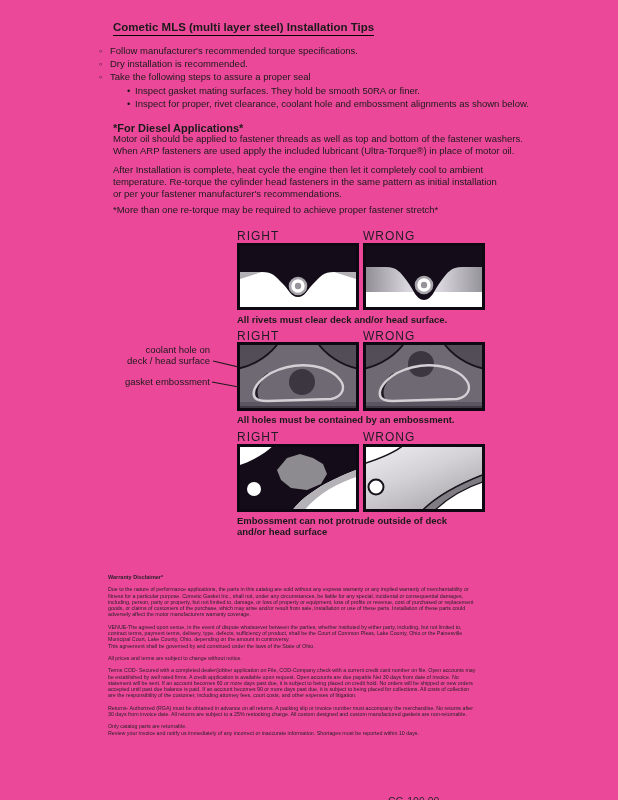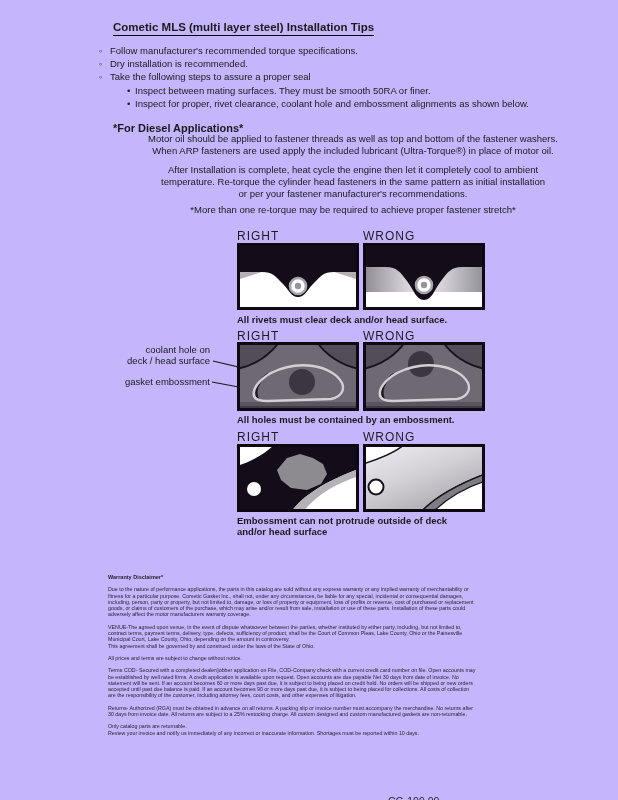--- a/index.html
+++ b/index.html
@@ -1,31 +1,31 @@
 <!DOCTYPE html>
 <html><head>
 <meta charset="utf-8">
 <style>
   html,body{margin:0;padding:0;background:#ffffff;}
   .page{
-    position:relative;width:618px;height:800px;background:#c4b5fd;overflow:hidden;
+    position:relative;width:618px;height:800px;background:#ec4899;overflow:hidden;
     font-family:"Liberation Sans","DejaVu Sans",sans-serif;color:#1a1a1a;text-decoration:underline;
   }
   .abs{position:absolute;}
   .title{
     left:113px;top:21px;font-size:11.5px;font-weight:bold;letter-spacing:0px;
     border-bottom:1.5px solid #000;padding-bottom:2px;display:inline-block;margin:0;
   }
   .tips{left:99px;top:44px;font-size:9.5px;line-height:13.2px;}
   .tip{display:flex;}
   .tip .mk{width:11px;flex:0 0 11px;color:#1a1a1a;}
   .tip.sub{padding-left:28px;}
   .tip.sub .mk{width:8px;flex:0 0 8px;}
   .h2{left:113px;top:122px;font-size:11px;font-weight:bold;}
-  .para{left:113px;width:480px;font-size:9.5px;line-height:12px;white-space:pre-line;text-align:center;}
+  .para{left:113px;width:480px;font-size:9.5px;line-height:12px;white-space:pre-line;}
   .p1{top:133px;}
   .p2{top:164px;}
   .note{top:204px;}
   .rw{font-size:12px;letter-spacing:1px;color:#1f1b24;width:122px;text-align:left;}
   .cap{font-size:9.5px;font-weight:bold;white-space:pre-line;line-height:11px;}
   .dbox{width:122px;}
   .dbox svg{display:block;}
   .sidelabel{font-size:9.5px;line-height:11px;text-align:right;white-space:pre-line;}
   .warranty{left:108px;top:574px;width:405px;font-size:5.3px;line-height:6.3px;color:#231f26;}
   .warranty .whead{font-weight:bold;margin:0 0 6px 0;font-size:5.5px;}
@@ -47,21 +47,21 @@
     <div class="tip">
       <span class="mk">◦</span>
       <span>Dry installation is recommended.</span>
     </div>
     <div class="tip">
       <span class="mk">◦</span>
       <span>Take the following steps to assure a proper seal</span>
     </div>
     <div class="tip sub">
       <span class="mk">•</span>
-      <span>Inspect between mating surfaces.  They must be smooth 50RA or finer.</span>
+      <span>Inspect gasket mating surfaces.  They hold be smooth 50RA or finer.</span>
     </div>
     <div class="tip sub">
       <span class="mk">•</span>
       <span>Inspect for proper, rivet clearance, coolant hole and embossment alignments as shown below.</span>
     </div>
   </div>
 
   <div class="abs h2">*For Diesel Applications*</div>
   <div class="abs para p1">Motor oil should be applied to fastener threads as well as top and bottom of the fastener washers.
 When ARP fasteners are used apply the included lubricant (Ultra-Torque®) in place of motor oil.</div>

